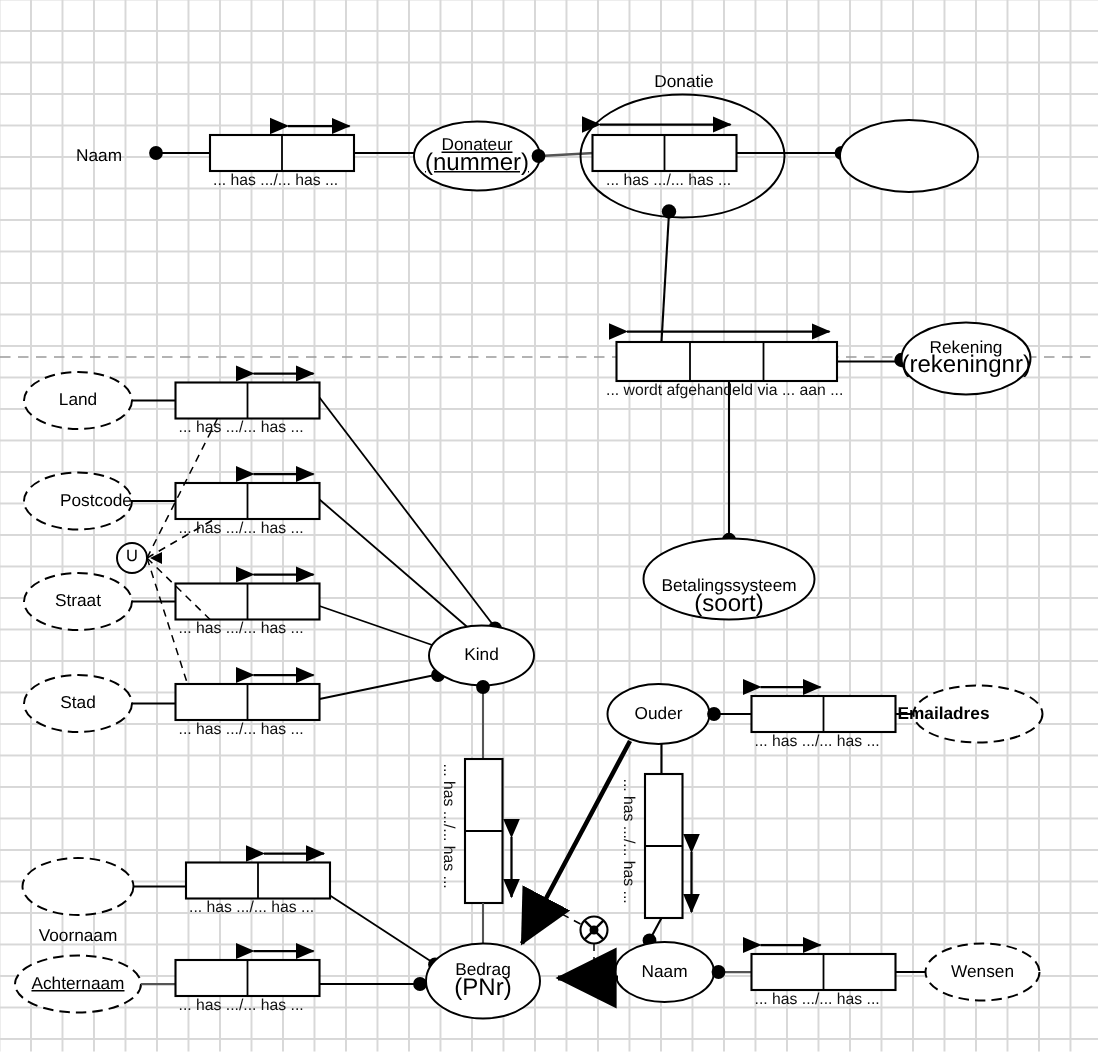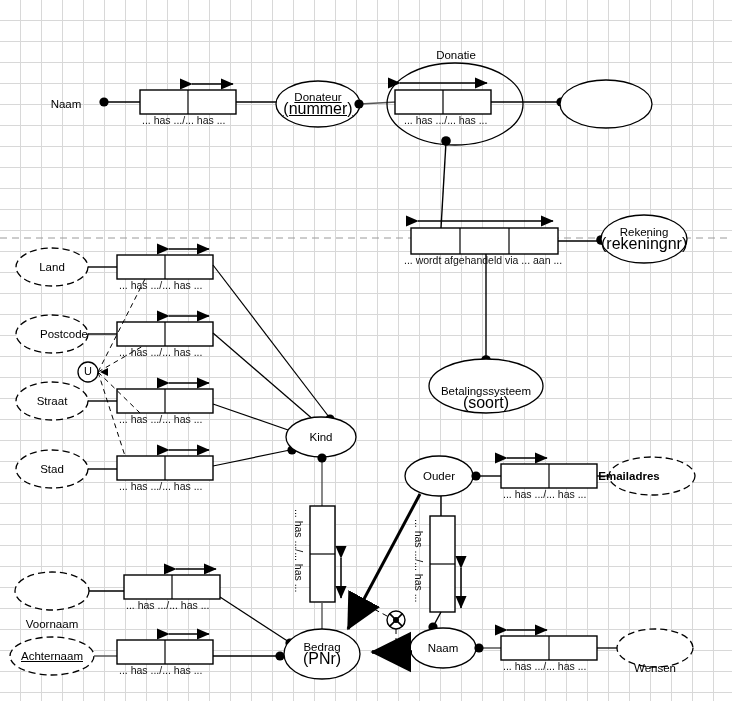--- a/index.html
+++ b/index.html
@@ -340,21 +340,21 @@
 
   <div class="lbl ent-lbl" style="left:284px;top:641px;width:76px;">
     <span>Bedrag</span>
     <span class="sub">(PNr)</span>
   </div>
 
   <div class="lbl ent-lbl" style="left:405px;top:470px;width:68px;"><span>Ouder</span></div>
   <div class="lbl ent-lbl" style="left:410px;top:642px;width:66px;"><span>Naam</span></div>
 
   <div class="lbl ent-lbl" style="left:586px;top:470px;width:86px;font-weight:bold;"><span>Emailadres</span></div>
-  <div class="lbl ent-lbl" style="left:617px;top:642px;width:76px;margin-top:20px;"><span>Wensen</span></div>
+  <div class="lbl ent-lbl" style="left:617px;top:642px;width:76px;"><span>Wensen</span></div>
 
   <div class="lbl" style="left:406px;top:49px;width:100px;font-size:11.5px;">Donatie</div>
 
   <div class="rdr" style="left:142px;top:115px;">... has .../... has ...</div>
   <div class="rdr" style="left:404px;top:115px;">... has .../... has ...</div>
   <div class="rdr" style="left:404px;top:255px;">... wordt afgehandeld via ... aan ...</div>
   <div class="rdr" style="left:119px;top:280px;">... has .../... has ...</div>
   <div class="rdr" style="left:119px;top:347px;">... has .../... has ...</div>
   <div class="rdr" style="left:119px;top:414px;">... has .../... has ...</div>
   <div class="rdr" style="left:119px;top:481px;">... has .../... has ...</div>

